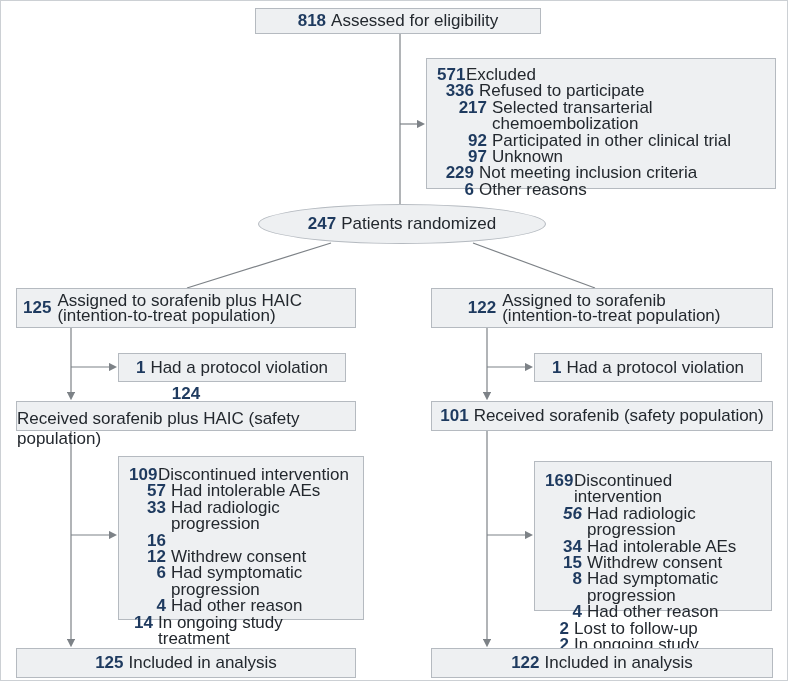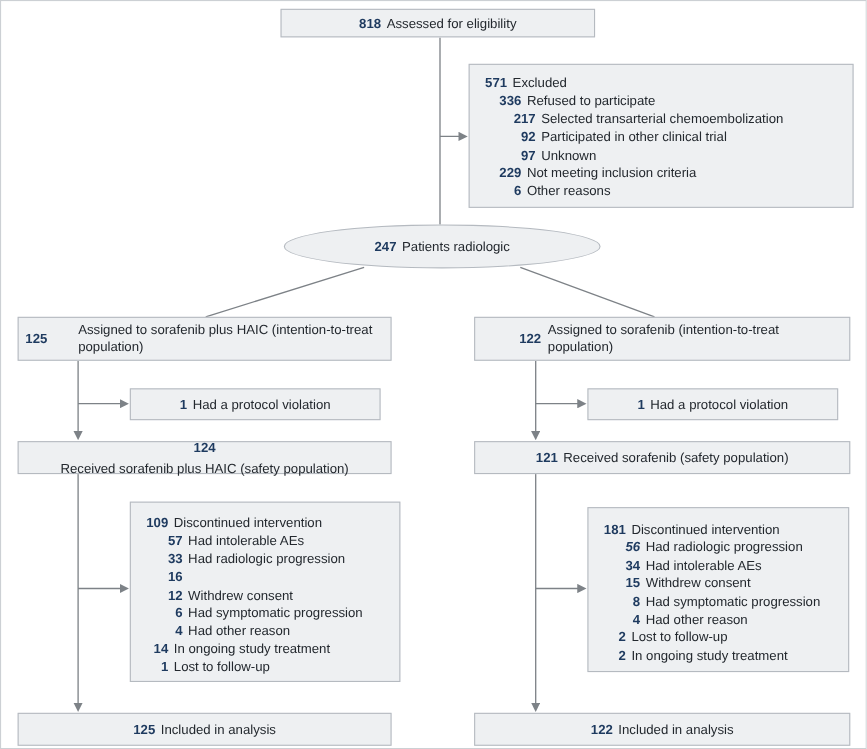--- a/index.html
+++ b/index.html
@@ -1,33 +1,33 @@
 <!DOCTYPE html>
 <html style="--fill: #eef0f2; --border: #b5bac0; --num: #1e3a5f; --text: #23282e; --line: #7d8287;"><head>
 <meta charset="utf-8">
 <style>
   html,body{margin:0;padding:0;background:#fff;}
   body{font-family:"Liberation Sans", sans-serif;}
   #stage{position:relative;width:788px;height:681px;background:#fff;border:1px solid #ccd0d4;box-sizing:border-box;overflow:hidden;}
   #connectors{position:absolute;left:0;top:0;width:788px;height:681px;}
-  .box{position:absolute;box-sizing:border-box;background:var(--fill);border:1px solid var(--border);font-size:12px;color:var(--text);}
+  .box{position:absolute;box-sizing:border-box;background:var(--fill);border:1px solid var(--border);font-size:17px;color:var(--text);}
   .center1{display:flex;align-items:center;justify-content:center;gap:5px;}
   .center2{display:flex;align-items:center;justify-content:center;gap:6px;padding:3px 6px;}
   .center2 .txt{line-height:15px;}
   .listbox{padding:8px 8px 6px 10px;}
   .nline{display:flex;gap:5px;line-height:16.4px;}
   .num{font-weight:bold;color:var(--num);text-align:right;flex:none;}
   .txt{color:var(--text);}
   .ellipse{border-radius:50%;}
   
   #assessed{left:254px;top:7px;width:286px;height:26px;}
   #excluded{left:425px;top:57px;width:350px;height:131px;padding-top:8px;}
   #randomized{left:257px;top:203px;width:288px;height:40px;}
   #assignedL{left:15px;top:287px;width:340px;height:40px;}
-  #assignedL .txt{max-width:292px;margin-left:22px;}
+  #assignedL .txt{max-width:292px;}
   #assignedR{left:430px;top:287px;width:342px;height:40px;}
   #assignedR .txt{max-width:234px;}
   #protocolL{left:117px;top:352px;width:228px;height:29px;}
   #protocolR{left:533px;top:352px;width:228px;height:29px;}
   #receivedL{left:15px;top:400px;width:340px;height:30px;flex-direction:column;}
   #receivedR{left:430px;top:400px;width:342px;height:30px;}
   #discL{left:117px;top:455px;width:246px;height:164px;padding-top:10px;}
   #discR{left:533px;top:460px;width:238px;height:150px;padding-top:11px;}
   #analysisL{left:15px;top:647px;width:340px;height:30px;}
   #analysisR{left:430px;top:647px;width:342px;height:30px;}
@@ -90,21 +90,21 @@
         <span class="txt">Not meeting inclusion criteria</span>
       </div>
       <div class="nline">
         <span class="num" style="width: 37px;">6</span>
         <span class="txt">Other reasons</span>
       </div>
     </div>
 
   <div id="randomized" class="box ellipse center1">
     <span class="num">247</span>
-    <span class="txt">Patients radiologic</span>
+    <span class="txt">Patients randomized</span>
   </div>
 
   <div id="assignedL" class="box center2">
     <span class="num">125</span>
     <span class="txt">Assigned to sorafenib plus HAIC (intention-to-treat population)</span>
   </div>
 
   <div id="assignedR" class="box center2">
     <span class="num">122</span>
     <span class="txt">Assigned to sorafenib (intention-to-treat population)</span>
@@ -119,21 +119,21 @@
     <span class="num">1</span>
     <span class="txt">Had a protocol violation</span>
   </div>
 
   <div id="receivedL" class="box center1">
     <span class="num">124</span>
     <span class="txt">Received sorafenib plus HAIC (safety population)</span>
   </div>
 
   <div id="receivedR" class="box center1">
-    <span class="num">121</span>
+    <span class="num">101</span>
     <span class="txt">Received sorafenib (safety population)</span>
   </div>
 
   <div id="discL" class="box listbox">
       <div class="nline">
         <span class="num" style="width: 24px;">109</span>
         <span class="txt">Discontinued intervention</span>
       </div>
       <div class="nline">
         <span class="num" style="width: 37px;">57</span>
@@ -163,21 +163,21 @@
         <span class="txt">In ongoing study treatment</span>
       </div>
       <div class="nline">
         <span class="num" style="width: 24px;">1</span>
         <span class="txt">Lost to follow-up</span>
       </div>
     </div>
 
   <div id="discR" class="box listbox">
       <div class="nline">
-        <span class="num" style="width: 24px;">181</span>
+        <span class="num" style="width: 24px;">169</span>
         <span class="txt">Discontinued intervention</span>
       </div>
       <div class="nline">
         <span class="num" style="width: 37px; font-style: italic;">56</span>
         <span class="txt">Had radiologic progression</span>
       </div>
       <div class="nline">
         <span class="num" style="width: 37px;">34</span>
         <span class="txt">Had intolerable AEs</span>
       </div>

